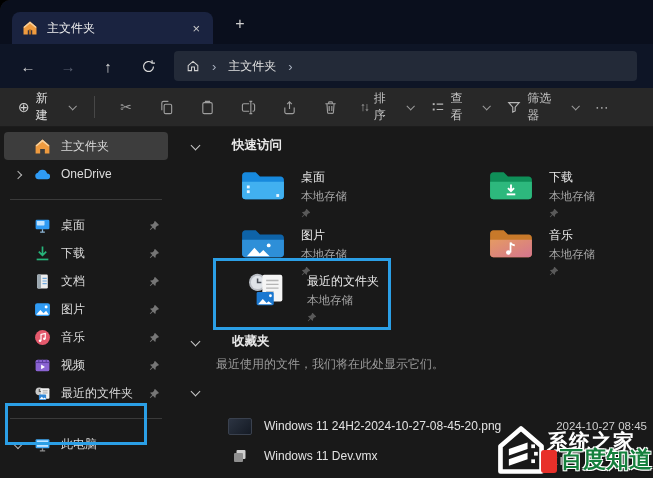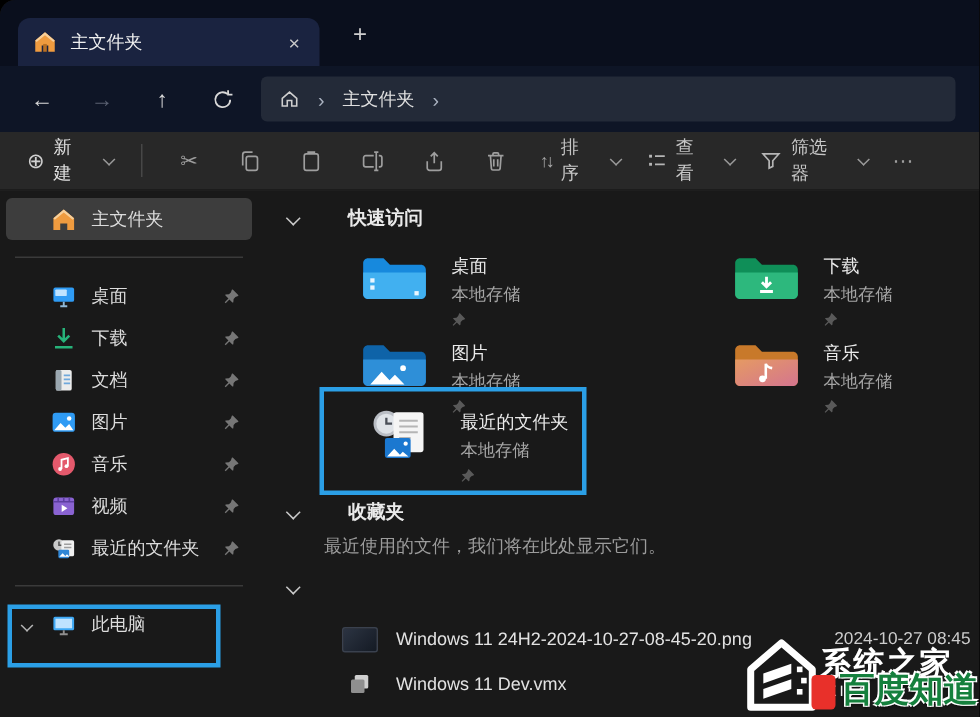--- a/index.html
+++ b/index.html
@@ -178,20 +178,27 @@
   <div class="bodyrow">
 
     <div class="sidebar">
       <div class="srow selected">
         <svg class="sicon" viewBox="0 0 16 16">
           <path d="M8 1.5l6.5 5.5v7.5h-4.3v-4.2H5.8v4.2H1.5V7z" fill="#ef9b3f"></path>
           <path d="M8 1.5l6.5 5.5-.9 1L8 3.5 2.4 8l-.9-1z" fill="#f7cf9a"></path>
         </svg>
         <span>主文件夹</span>
       </div>
+      <div class="srow">
+        <span class="expander"><span class="chvr"></span></span>
+        <svg class="sicon" viewBox="0 0 20 14">
+          <path d="M15.6 12.5H5.2a3.9 3.9 0 0 1-.7-7.7A5.8 5.8 0 0 1 15.4 5.7a3.4 3.4 0 0 1 .2 6.8z" fill="#2f9bf4"></path>
+        </svg>
+        <span>OneDrive</span>
+      </div>
       <div class="sdivider"></div>
       <div class="srow">
         <svg class="sicon" viewBox="0 0 16 16">
           <rect x="1.5" y="2.5" width="13" height="9" rx="1.2" fill="#2f9bf4"></rect>
           <rect x="2.7" y="3.7" width="7.2" height="4.2" rx=".6" fill="#bfe3ff"></rect>
           <path d="M5.8 14.3h4.4M8 11.5v2.8" stroke="#8fb8d8" stroke-width="1.2"></path>
         </svg>
         <span>桌面</span>
         <svg class="spin" viewBox="0 0 16 16">
             <path d="M9.2 1.7l5.1 5.1c.3.3.2.8-.2 1l-2.5 1-1.8 1.8-.3 3.1c0 .4-.6.6-.9.3l-2.9-2.9-3.6 3.6-.9-.9 3.6-3.6-2.9-2.9c-.3-.3-.1-.9.3-.9l3.1-.3 1.8-1.8 1-2.5c.2-.4.7-.5 1-.1z" fill="#a8a8a8"></path>

